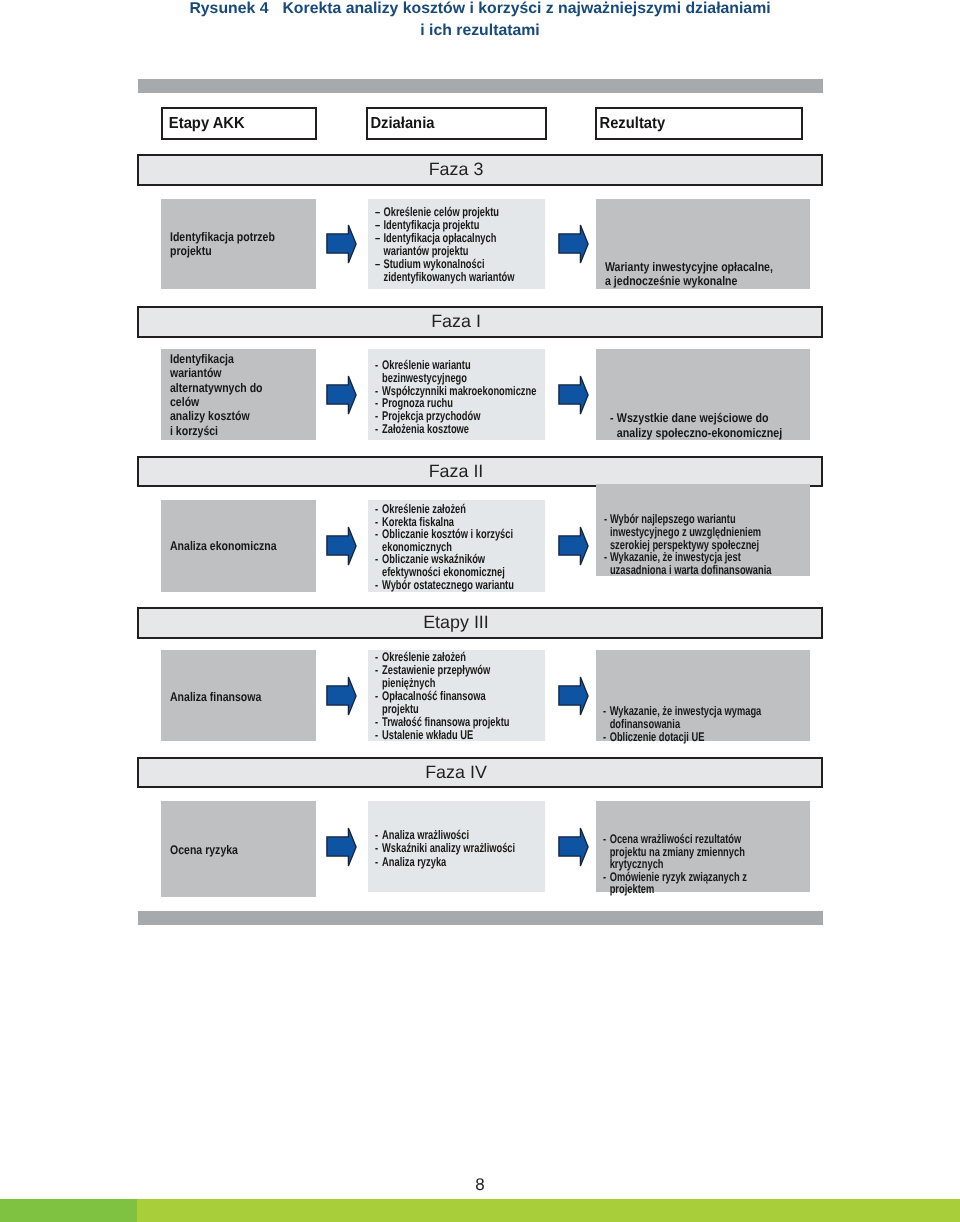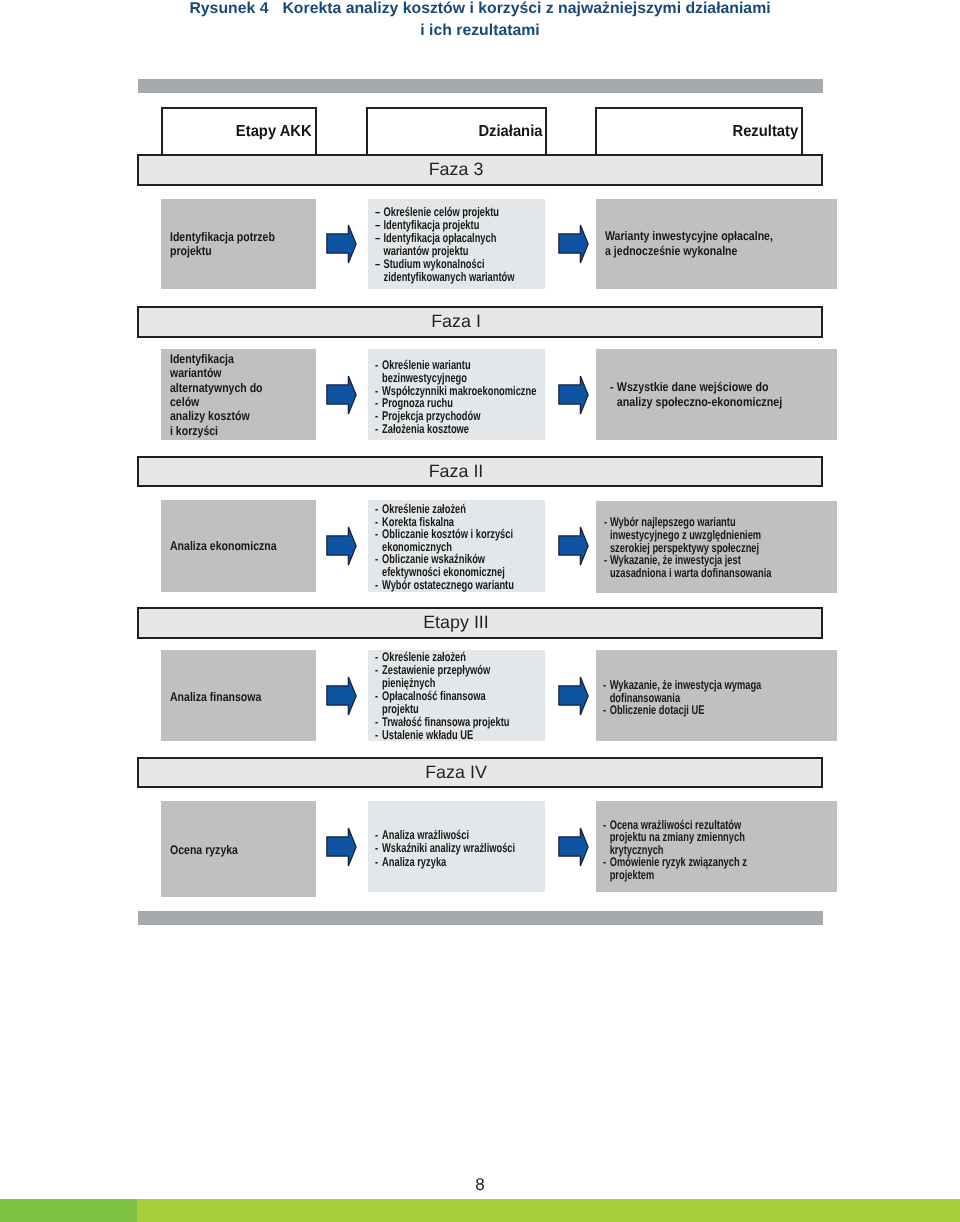--- a/index.html
+++ b/index.html
@@ -4,30 +4,30 @@
 <style>
   * { box-sizing:border-box; margin:0; padding:0; }
   html,body { width:960px; height:1222px; }
   body { background:#fff; font-family:"Liberation Sans", sans-serif; position:relative; overflow:hidden;
          -webkit-font-smoothing:antialiased; text-rendering:geometricPrecision; }
   .abs { position:absolute; }
   #title span, .hdrbox .t, .phasebar .t, .tx, .pagenum { filter:opacity(1); }
   #title { left:0; right:0; top:-2px; text-align:center; color:#17497a; font-weight:bold; font-size:15.8px; line-height:22px; }
   #title .gap { display:inline-block; width:14px; }
   .topbar { left:138px; top:79px; width:685px; height:14px; background:#a6aaad; }
-  .hdrbox { top:107px; height:49px; border:2.2px solid #231f20; background:#fff;
-            display:flex; align-items:center; justify-content:flex-end; }
+  .hdrbox { top:107px; height:33px; border:2.2px solid #231f20; background:#fff;
+            display:flex; align-items:center; justify-content:flex-start; }
   .hdrbox .t { font-weight:bold; font-size:15.9px; color:#151515; white-space:nowrap;
                display:inline-block; transform:scaleX(0.93); }
   .phasebar { left:137px; width:686px; border:2.2px solid #231f20; background:#e6e7e9;
             display:flex; align-items:center; justify-content:center; padding-right:48px; }
   .phasebar .t { font-size:17.9px; color:#231f20; white-space:nowrap; position:relative; top:-0.5px; }
   .stagebox { left:161px; width:155px; background:#bec0c2; display:flex; align-items:center; }
   .actbox { left:367.5px; width:177px; background:#e4e7e9; display:flex; align-items:center; }
-  .resbox { left:595.5px; width:241px; background:#bec0c2; display:flex; align-items:center; }
+  .resbox { left:595.5px; width:214px; background:#bec0c2; display:flex; align-items:flex-end; }
   .tx { font-weight:bold; color:#171717; white-space:pre; display:inline-block;
         transform-origin:left center; font-size:12.6px; position:relative; }
   .li { display:block; white-space:pre; }
   .li .bl { display:inline-block; }
   .bottombar { left:138px; top:911px; width:685px; height:14px; background:#a6aaad; }
   .pagenum { left:0; right:0; top:1175px; text-align:center; font-size:17px; color:#231f20; }
   .foot { position:absolute; bottom:0; height:23px; }
   .foot-dark { left:0; width:137px; background:#7fc241; }
   .foot-light { left:137px; right:0; background:#a8ce3a; }
   .arrow { position:absolute; width:31px; height:40px; }
@@ -100,21 +100,21 @@
   </div>
 <div class="arrow" style="left:326px;top:526.0px"><svg viewBox="0 0 31 40" width="31" height="40">
       <polygon points="0.9,9.9 22.4,9.9 22.4,0.9 30.1,20 22.4,39.1 22.4,29.1 0.9,29.1" fill="#0e54a3" stroke="#13233f" stroke-width="1.3" stroke-linejoin="miter"></polygon>
     </svg></div>
 <div class="actbox abs" style="top:500px;height:92px">
     <div class="tx" style="margin-left:7.1px;line-height:12.55px;top:1.2px;transform:scaleX(0.74)"><span class="li"><span class="bl" style="width: 9.5px;">-</span>Określenie założeń</span><span class="li"><span class="bl" style="width: 9.5px;">-</span>Korekta fiskalna</span><span class="li"><span class="bl" style="width: 9.5px;">-</span>Obliczanie kosztów i korzyści</span><span class="li"><span class="bl" style="width: 9.5px;"></span>ekonomicznych</span><span class="li"><span class="bl" style="width: 9.5px;">-</span>Obliczanie wskaźników</span><span class="li"><span class="bl" style="width: 9.5px;"></span>efektywności ekonomicznej</span><span class="li"><span class="bl" style="width: 9.5px;">-</span>Wybór ostatecznego wariantu</span></div>
   </div>
 <div class="arrow" style="left:558px;top:526.0px"><svg viewBox="0 0 31 40" width="31" height="40">
       <polygon points="0.9,9.9 22.4,9.9 22.4,0.9 30.1,20 22.4,39.1 22.4,29.1 0.9,29.1" fill="#0e54a3" stroke="#13233f" stroke-width="1.3" stroke-linejoin="miter"></polygon>
     </svg></div>
-<div class="resbox abs" style="top:501px;height:92px">
+<div class="resbox abs" style="top:484px;height:92px">
     <div class="tx" style="margin-left:8.0px;line-height:12.8px;top:1.0px;transform:scaleX(0.74)"><span class="li"><span class="bl" style="width: 8px;">-</span>Wybór najlepszego wariantu</span><span class="li"><span class="bl" style="width: 8px;"></span>inwestycyjnego z uwzględnieniem</span><span class="li"><span class="bl" style="width: 8px;"></span>szerokiej perspektywy społecznej</span><span class="li"><span class="bl" style="width: 8px;">-</span>Wykazanie, że inwestycja jest</span><span class="li"><span class="bl" style="width: 8px;"></span>uzasadniona i warta dofinansowania</span></div>
   </div>
 <div class="phasebar abs" style="top:607px;height:32px">
     <span class="t">Etapy III</span>
   </div>
 <div class="stagebox abs" style="top:650px;height:91px">
     <div class="tx" style="margin-left:9.2px;line-height:14.2px;top:1.2px;transform:scaleX(0.837)">Analiza finansowa</div>
   </div>
 <div class="arrow" style="left:326px;top:675.5px"><svg viewBox="0 0 31 40" width="31" height="40">
       <polygon points="0.9,9.9 22.4,9.9 22.4,0.9 30.1,20 22.4,39.1 22.4,29.1 0.9,29.1" fill="#0e54a3" stroke="#13233f" stroke-width="1.3" stroke-linejoin="miter"></polygon>

